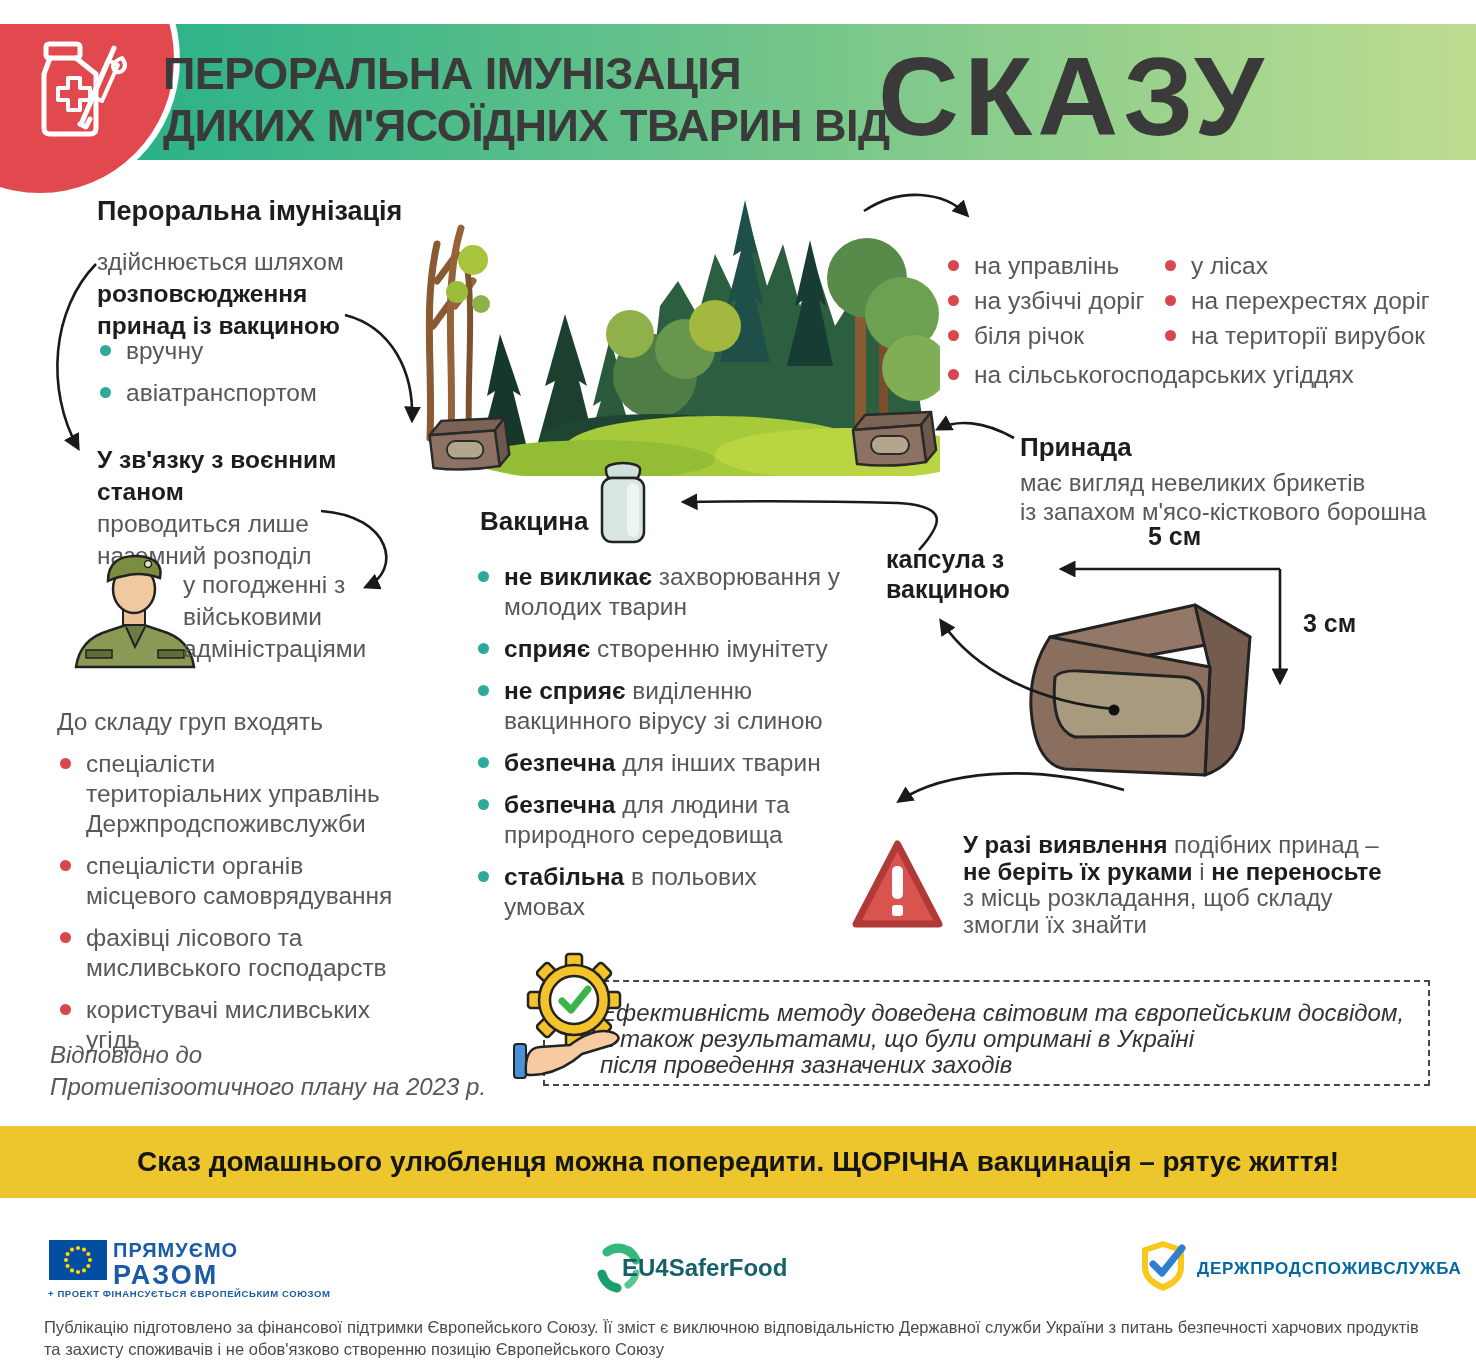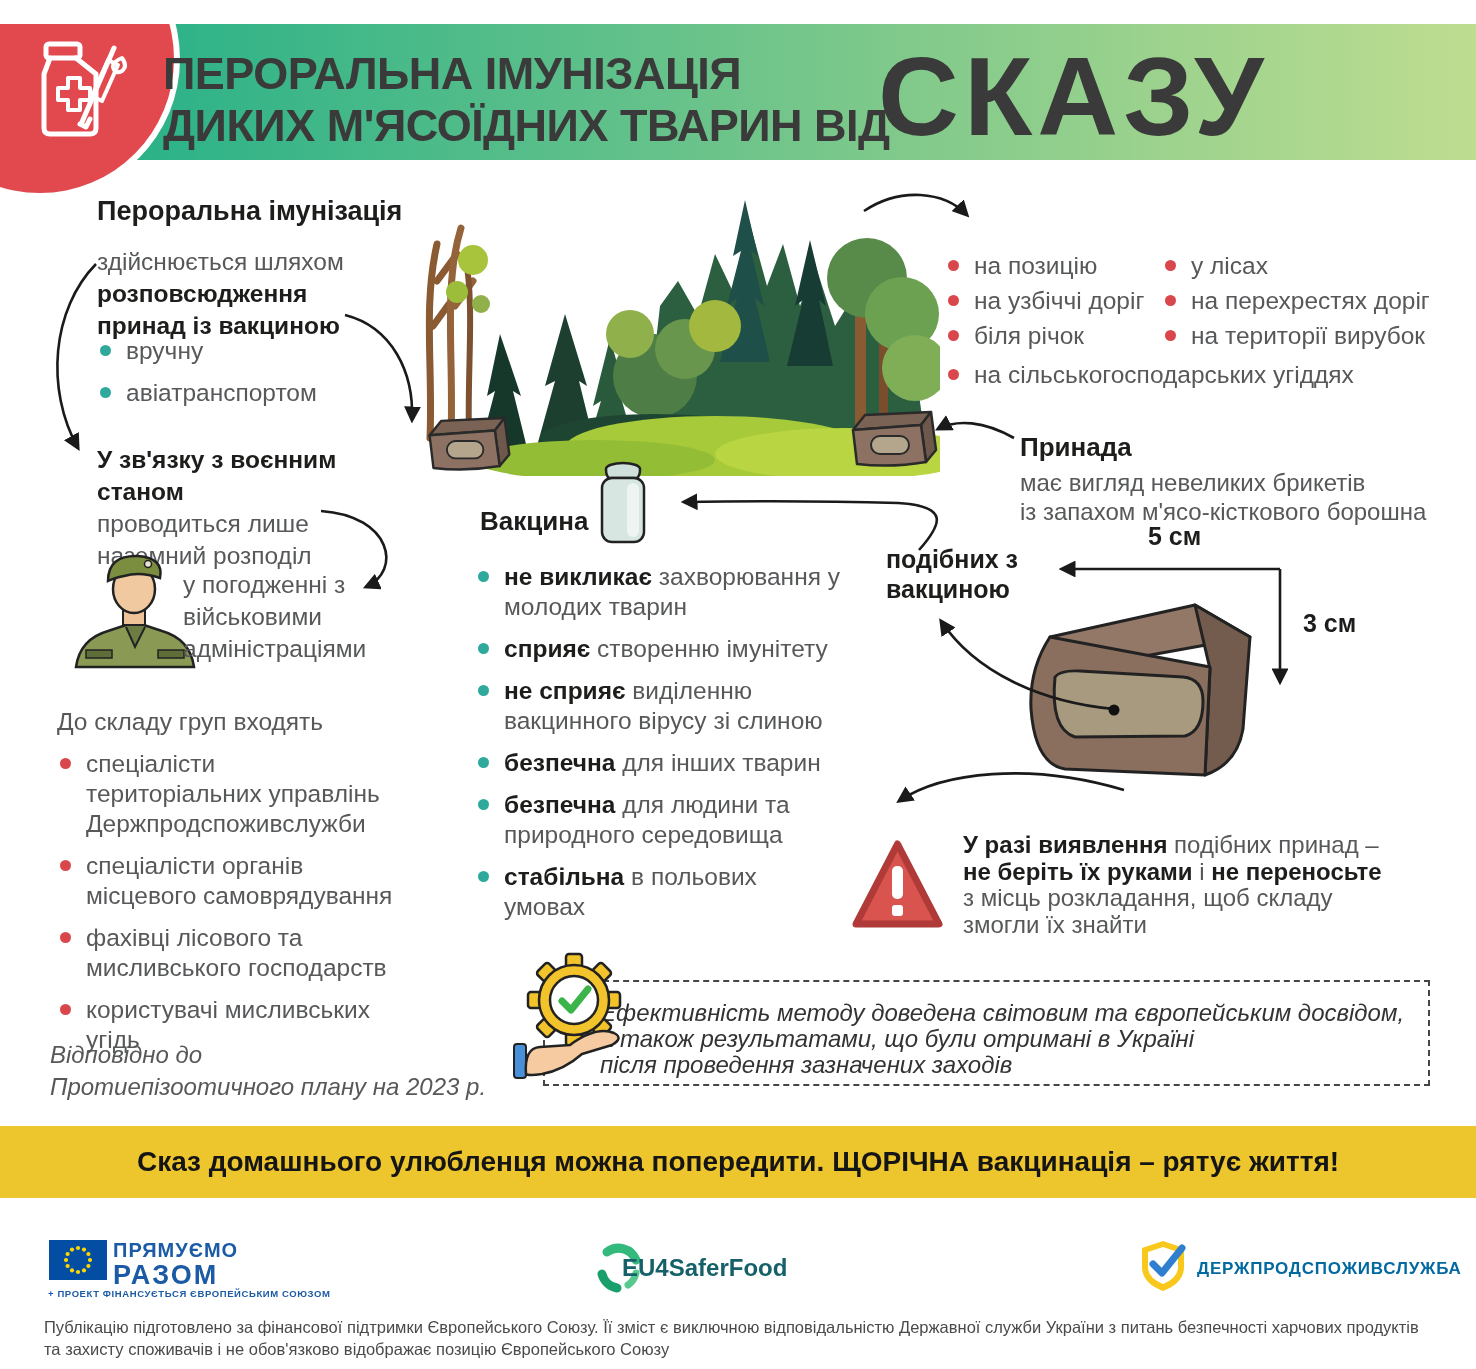--- a/index.html
+++ b/index.html
@@ -167,38 +167,38 @@
   <ul class="dots teal abs" style="left:478px;top:538px;width:365px;">
     <li><span class="b">не викликає</span><span> захворювання у молодих тварин</span></li>
     <li><span class="b">сприяє</span><span> створенню імунітету</span></li>
     <li><span class="b">не сприяє</span><span> виділенню вакцинного вірусу зі слиною</span></li>
     <li><span class="b">безпечна</span><span> для інших тварин</span></li>
     <li><span class="b">безпечна</span><span> для людини та природного середовища</span></li>
     <li><span class="b">стабільна</span><span> в польових умовах</span></li>
   </ul>
 
   <div class="abs" style="left:948px;top:224px;">
-    <div class="locitem">на позицію</div>
+    <div class="locitem">на управлінь</div>
     <div class="locitem">на узбіччі доріг</div>
     <div class="locitem">біля річок</div>
   </div>
   <div class="abs" style="left:1165px;top:224px;">
     <div class="locitem">у лісах</div>
     <div class="locitem">на перехрестях доріг</div>
     <div class="locitem">на території вирубок</div>
   </div>
   <div class="abs locitem" style="left:948px;top:333px;">на сільськогосподарських угіддях</div>
 
   <div class="abs h1" style="left:1020px;top:408px;font-size:26px;">Принада</div>
   <div class="abs body pre" style="left:1020px;top:444px;line-height:29px;font-size:24px;">має вигляд невеликих брикетів
 із запахом м'ясо-кісткового борошна</div>
 
   <div class="abs b" style="left:1148px;top:498px;font-size:25px;">5 см</div>
   <div class="abs b" style="left:1303px;top:585px;font-size:25px;">3 см</div>
-  <div class="abs b pre" style="left:886px;top:520px;font-size:25px;line-height:30px;">подібних з
+  <div class="abs b pre" style="left:886px;top:520px;font-size:25px;line-height:30px;">капсула з
 вакциною</div>
 
   <div class="abs" style="left:1005px;top:555px;">
     <svg width="270" height="205" viewBox="0 0 270 205">
       <path d="M45,58 L190,26 L245,58 L68,90 Z" fill="#937867" stroke="#222" stroke-width="3" stroke-linejoin="round"></path>
       <path d="M190,26 L245,58 L238,150 Q232,185 200,196 L205,90 Z" fill="#735b4d" stroke="#222" stroke-width="3" stroke-linejoin="round"></path>
       <path d="M45,58 L205,88 L200,196 L60,190 Q30,185 26,130 Q24,90 45,58 Z" fill="#8a6f5f" stroke="#222" stroke-width="3" stroke-linejoin="round"></path>
       <path d="M50,98 Q45,150 70,158 L180,157 Q198,152 198,122 Q198,100 178,98 L75,92 Q55,91 50,98 Z" fill="#a89a7f" stroke="#222" stroke-width="3"></path>
     </svg>
   </div>
@@ -303,15 +303,15 @@
   <div class="abs" style="left:1138px;top:1215px;">
     <svg width="50" height="54" viewBox="0 0 50 54">
       <path d="M25,2 L46,9 V28 Q46,44 25,52 Q4,44 4,28 V9 Z" fill="#f8c81c"></path>
       <path d="M25,8 L40,13 V28 Q40,39 25,45 Q10,39 10,28 V13 Z" fill="#ffffff"></path>
       <path d="M15,25 L24,34 L44,9" fill="none" stroke="#2f7fd1" stroke-width="7" stroke-linecap="round" stroke-linejoin="round"></path>
     </svg>
   </div>
   <div class="abs" style="left:1197px;top:1235px;font-size:17px;letter-spacing:0.8px;color:#0369a1;font-weight:bold;">ДЕРЖПРОДСПОЖИВСЛУЖБА</div>
 
   <div class="abs disc pre" style="left:44px;top:1292px;width:1400px;">Публікацію підготовлено за фінансової підтримки Європейського Союзу. Її зміст є виключною відповідальністю Державної служби України з питань безпечності харчових продуктів
-та захисту споживачів і не обов'язково відображає позицію Європейського Союзу</div>
+та захисту споживачів і не обов'язково створенню позицію Європейського Союзу</div>
 
 </div>
 
 </body></html>

